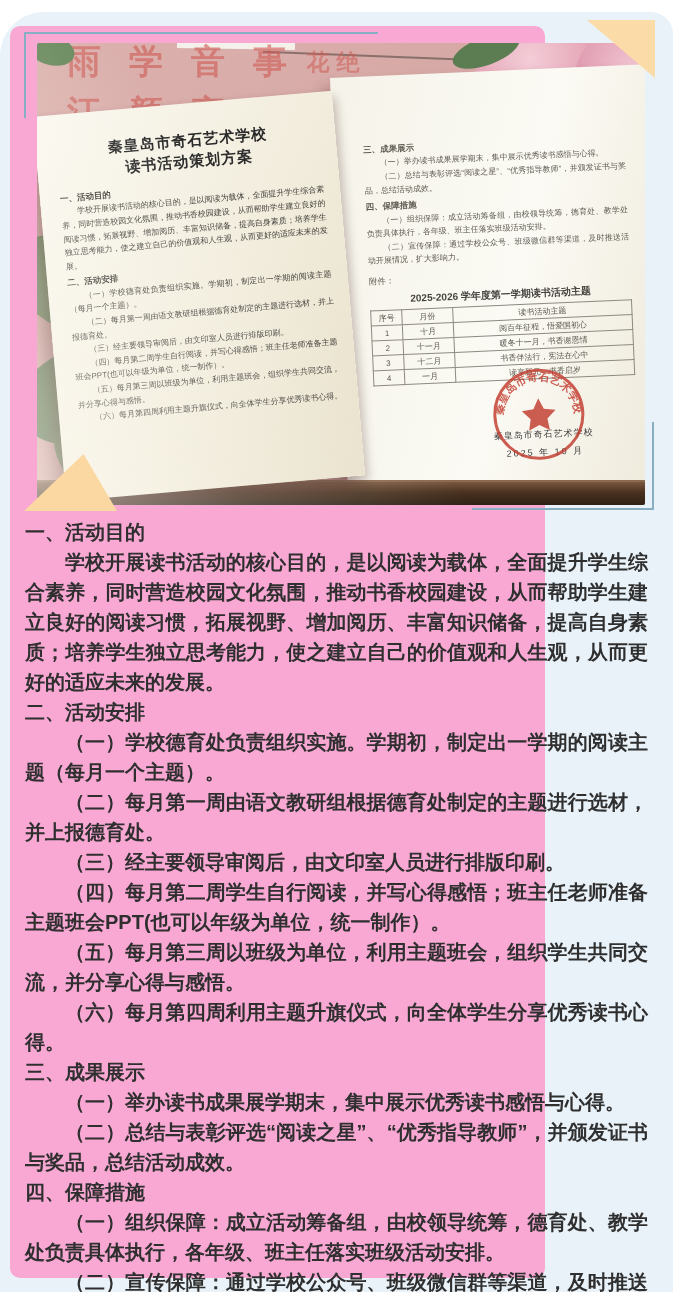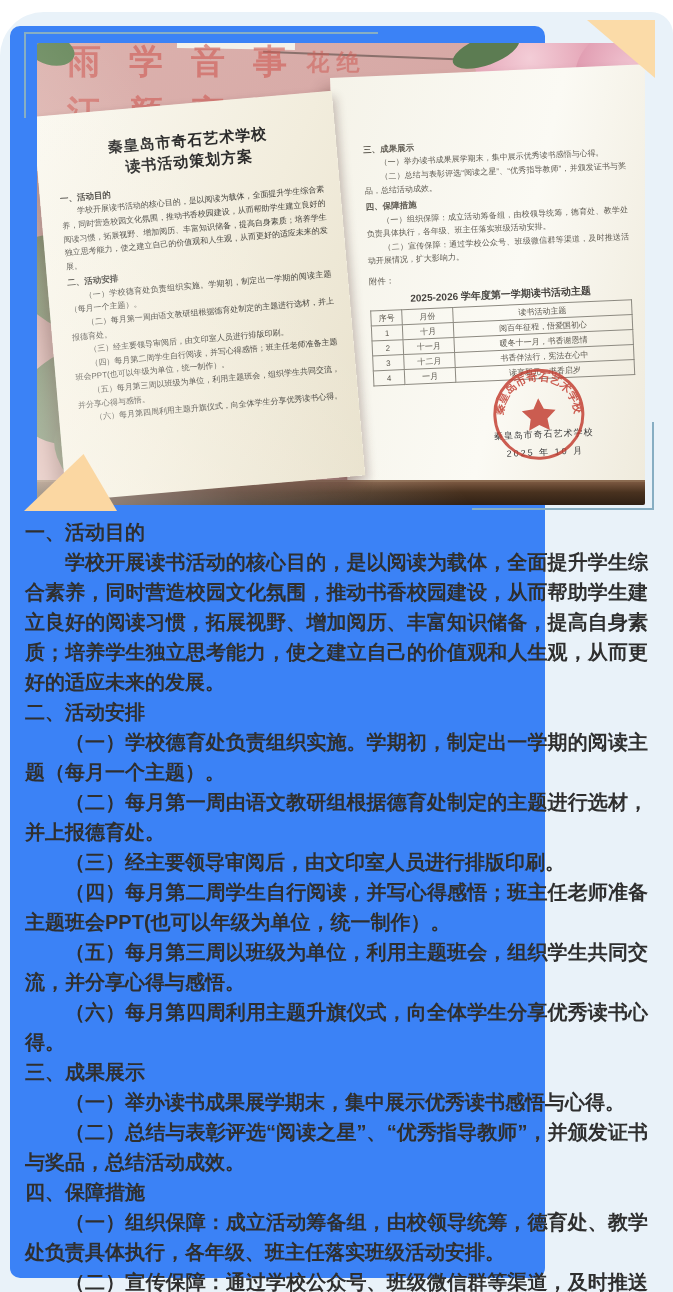--- a/index.html
+++ b/index.html
@@ -9,21 +9,21 @@
     font-family:"Liberation Sans", sans-serif;
   }
   
   .blue-card{
     position:absolute;left:0;top:12px;width:673px;height:1280px;
     background:#e9f2f9;border-radius:44px 22px 0 0;
   }
   
   .panel{
     position:absolute;left:10px;top:26px;width:535px;height:1252px;
-    background:#3b82f6;border-radius:10px;
+    background:#f9a8d4;border-radius:10px;
   }
   
   .frame-tl{
     position:absolute;left:14px;top:6px;width:352px;height:84px;
     border-top:2px solid #87aec3;border-left:2px solid #87aec3;
   }
   .frame-br{
     position:absolute;left:462px;top:396px;width:180px;height:86px;
     border-right:2px solid #87aec3;border-bottom:2px solid #87aec3;
   }

